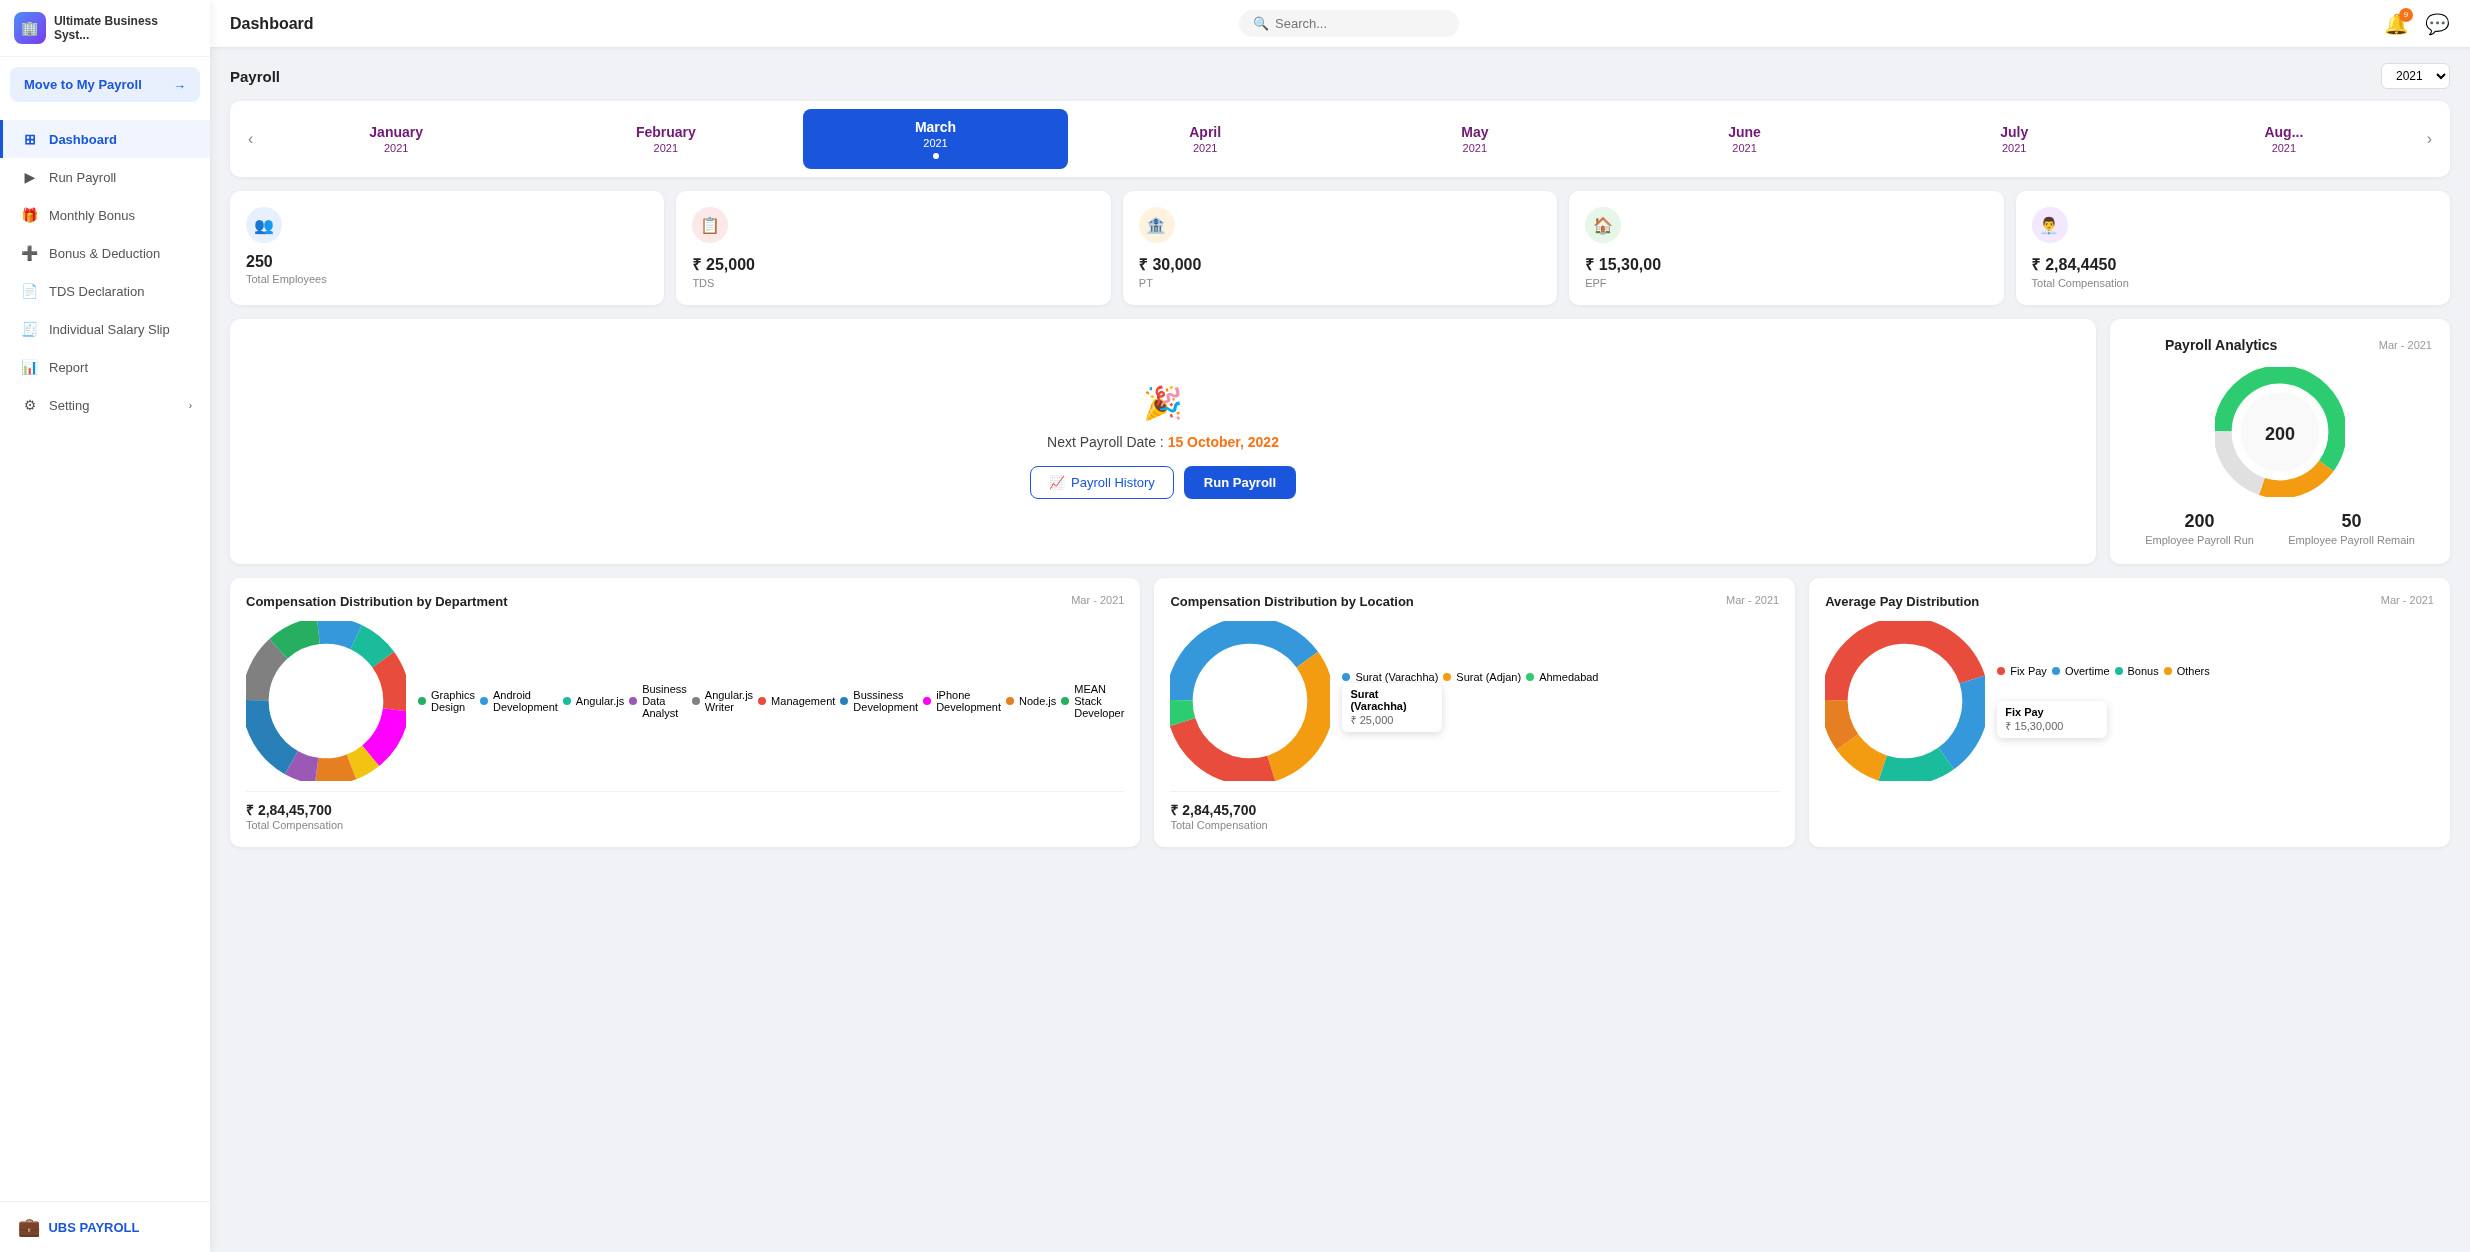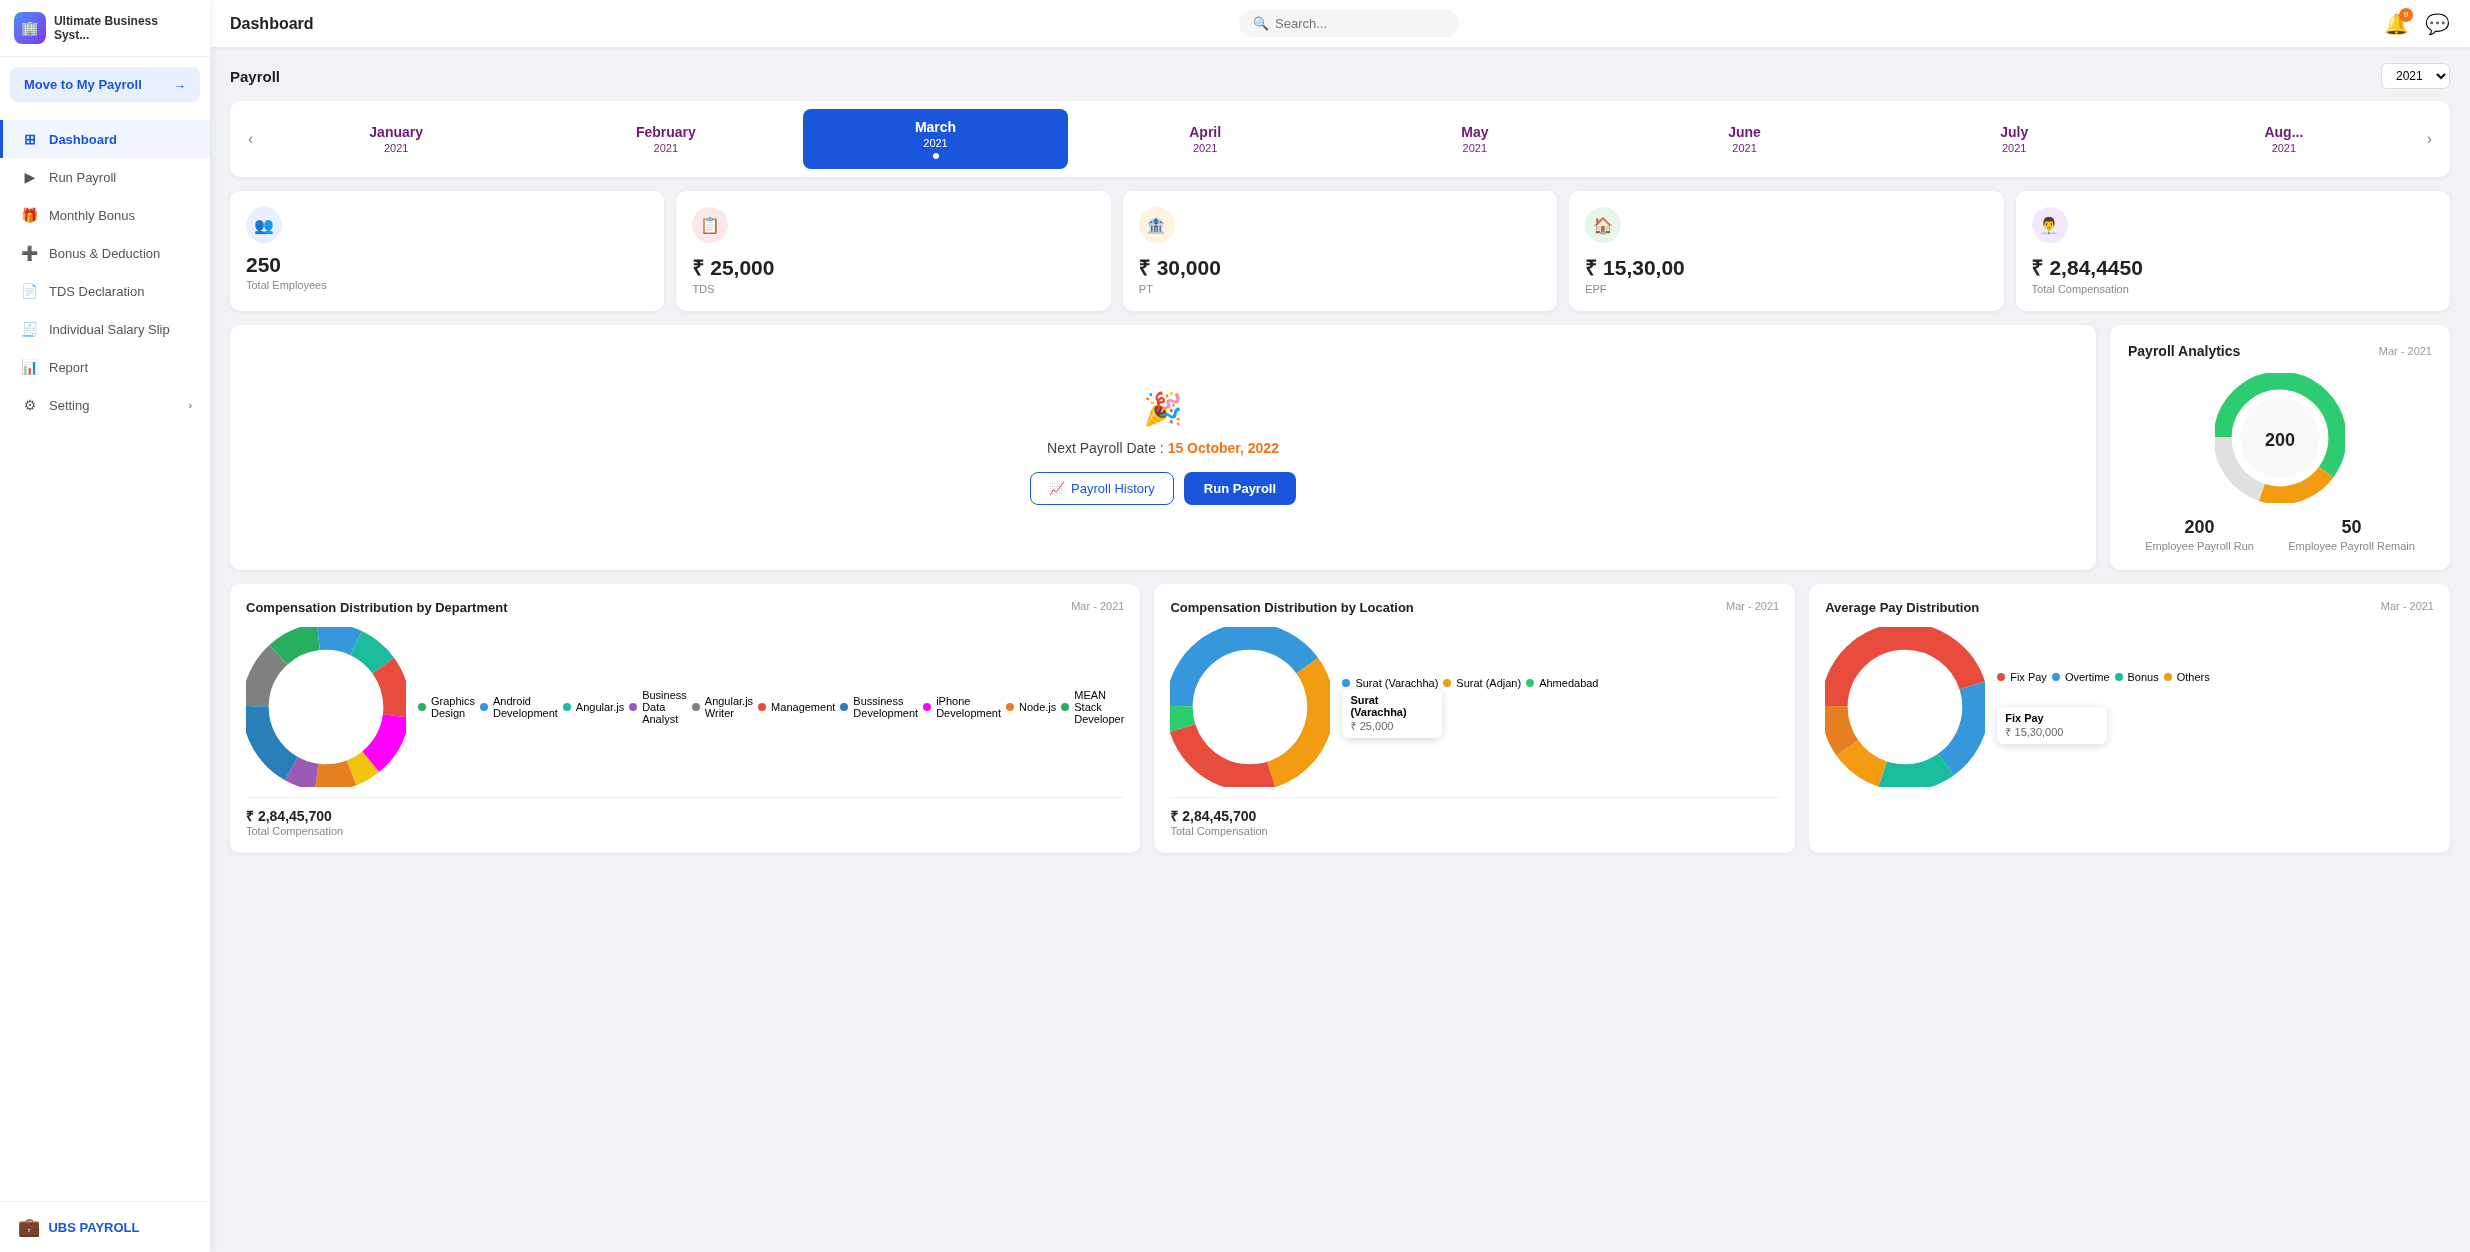--- a/index.html
+++ b/index.html
@@ -87,21 +87,21 @@
     .month-tab.active .month-dot { width: 6px; height: 6px; background: #fff; border-radius: 50%; margin: 4px auto 0; }
 
     
     .stats-row {
       display: grid; grid-template-columns: 1fr 1fr 1fr 1fr 1fr; gap: 12px; margin-bottom: 14px;
     }
     .stat-card {
       background: #fff; border-radius: 10px; padding: 16px; box-shadow: 0 1px 4px rgba(0,0,0,0.06);
     }
     .stat-icon { width: 36px; height: 36px; border-radius: 50%; display: flex; align-items: center; justify-content: center; margin-bottom: 10px; font-size: 16px; }
-    .stat-value { font-size: 21px; font-weight: 700; color: #222; }
+    .stat-value { font-size: 16px; font-weight: 700; color: #222; }
     .stat-label { font-size: 11px; color: #888; margin-top: 2px; }
 
     
     .middle-section {
       display: grid; grid-template-columns: 1fr 340px; gap: 14px; margin-bottom: 14px;
     }
     .next-payroll-card {
       background: #fff; border-radius: 10px; padding: 24px; text-align: center;
       box-shadow: 0 1px 4px rgba(0,0,0,0.06); display: flex; flex-direction: column; align-items: center; justify-content: center;
     }
@@ -116,21 +116,21 @@
       background: #1a56db; color: #fff; border: none; border-radius: 8px;
       padding: 8px 20px; cursor: pointer; font-size: 13px; font-weight: 600;
     }
 
     
     .analytics-card {
       background: #fff; border-radius: 10px; padding: 18px;
       box-shadow: 0 1px 4px rgba(0,0,0,0.06);
     }
     .analytics-header { display: flex; justify-content: space-between; align-items: center; margin-bottom: 14px; }
-    .analytics-title { font-size: 14px; font-weight: 600; color: #222; }
+    .analytics-title { font-size: 14px; font-weight: 600; color: #222; margin-left: 37px; }
     .analytics-period { font-size: 11px; color: #999; }
 
     .donut-container { display: flex; justify-content: center; margin-bottom: 14px; }
     .donut-svg { width: 130px; height: 130px; }
 
     .analytics-stats { display: flex; justify-content: space-around; }
     .analytics-stat { text-align: center; }
     .analytics-stat-value { font-size: 18px; font-weight: 700; color: #222; }
     .analytics-stat-label { font-size: 11px; color: #888; margin-top: 2px; }
 

